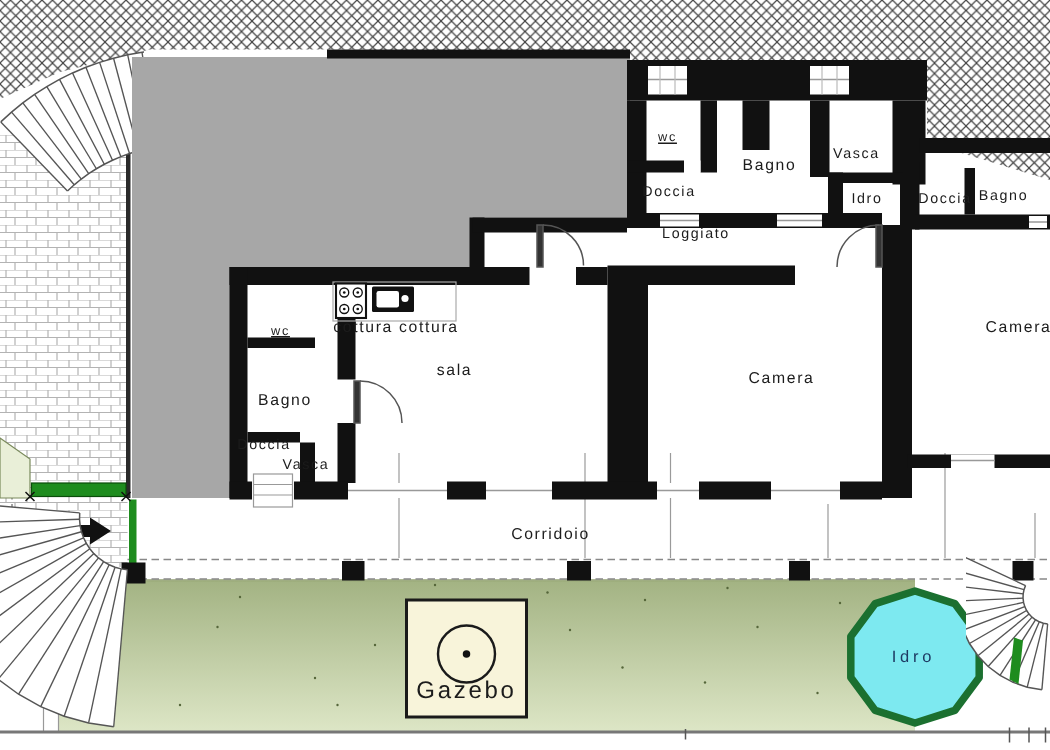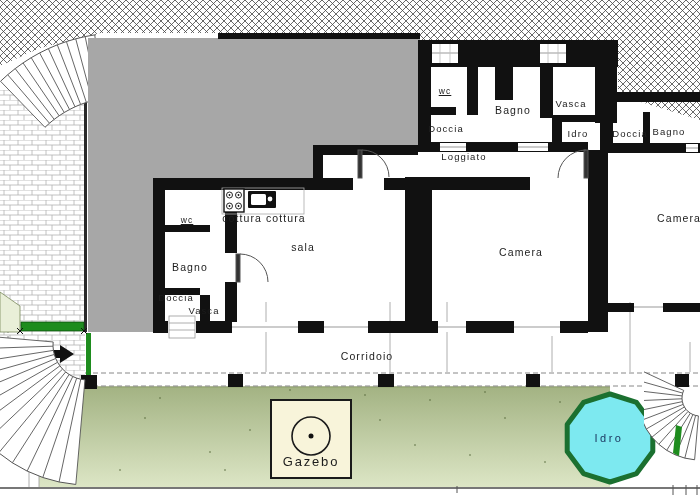--- a/index.html
+++ b/index.html
@@ -4,21 +4,21 @@
 <style>
   html,body{margin:0;padding:0;background:#fff;}
   #plan{position:relative;width:700px;height:500px;background:#fff;overflow:hidden;
         font-family:"Liberation Sans",sans-serif;}
   #plan svg{position:absolute;left:0;top:0;}
   .lbl{position:absolute;transform:translate(-50%,-50%);white-space:nowrap;
        color:var(--label,#1c1c1c);font-size:9.5px;letter-spacing:1.1px;}
   .lbl.small{font-size:8.5px;text-decoration:underline;}
   .lbl.big{font-size:10.5px;}
   .lbl.pool{color:var(--poolText,#1d3a63);font-size:11px;letter-spacing:2.5px;}
-  .lbl.gaz{font-size:13px;letter-spacing:1.8px;text-align:center;}
+  .lbl.gaz{font-size:16px;letter-spacing:1.8px;text-align:center;}
 </style>
 </head>
 <body>
 
 <div id="plan" style="--wall: #111111; --grayArea: #a7a7a7; --hatchLine: #444444; --brickLine: #b3b3b3; --lawnTop: #a3b383; --lawnBottom: #dde6c6; --lawnEdge: #8a9a66; --accentGreen: #1e8c1e; --paleGreen: #e9efd8; --poolFill: #7de9f0; --poolBorder: #1b7030; --poolText: #1d3a63; --gazeboFill: #f8f4da; --label: #1c1c1c;">
 <svg width="700" height="500" viewBox="0 0 700 500">
   <defs>
     <pattern id="hatch" width="7" height="7" patternUnits="userSpaceOnUse">
       <path d="M0 0L7 7M7 0L0 7" stroke="#444" stroke-width="0.8" fill="none"></path>
     </pattern>

